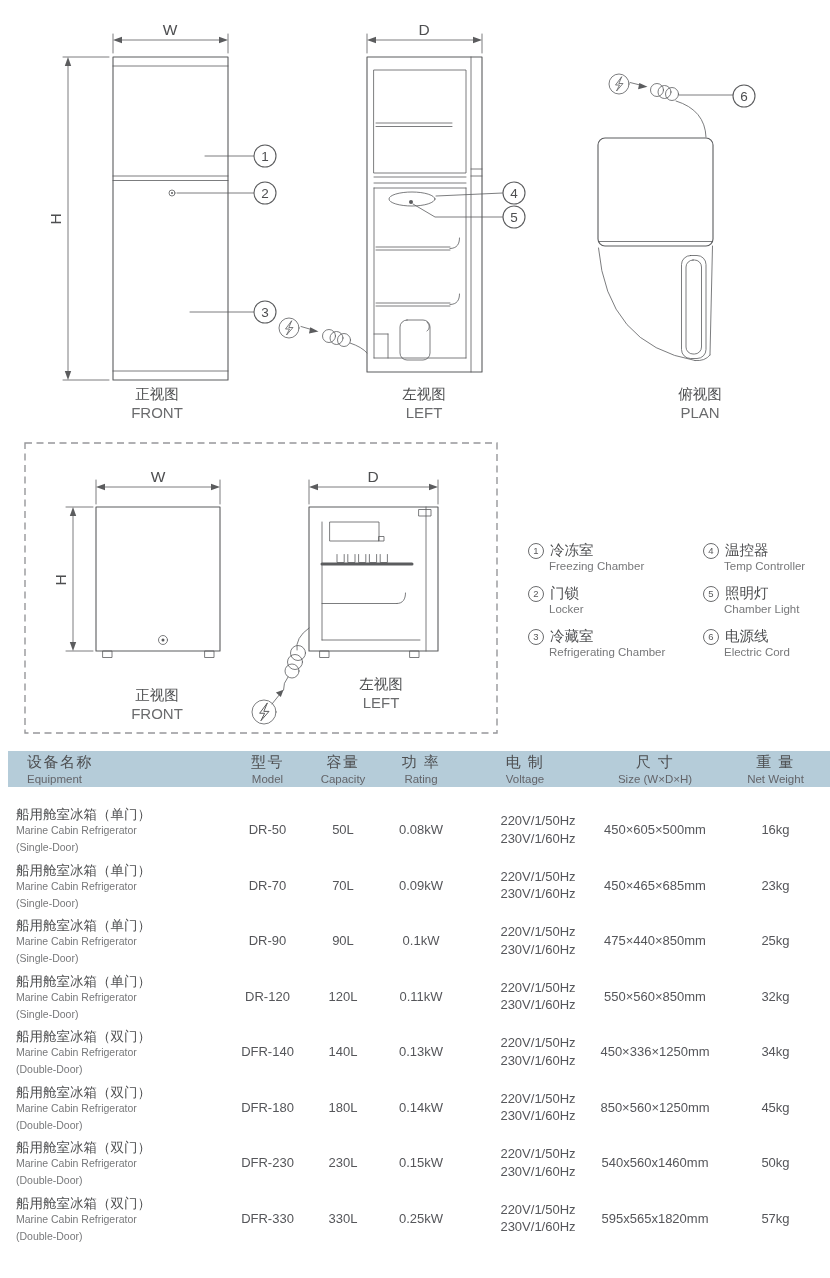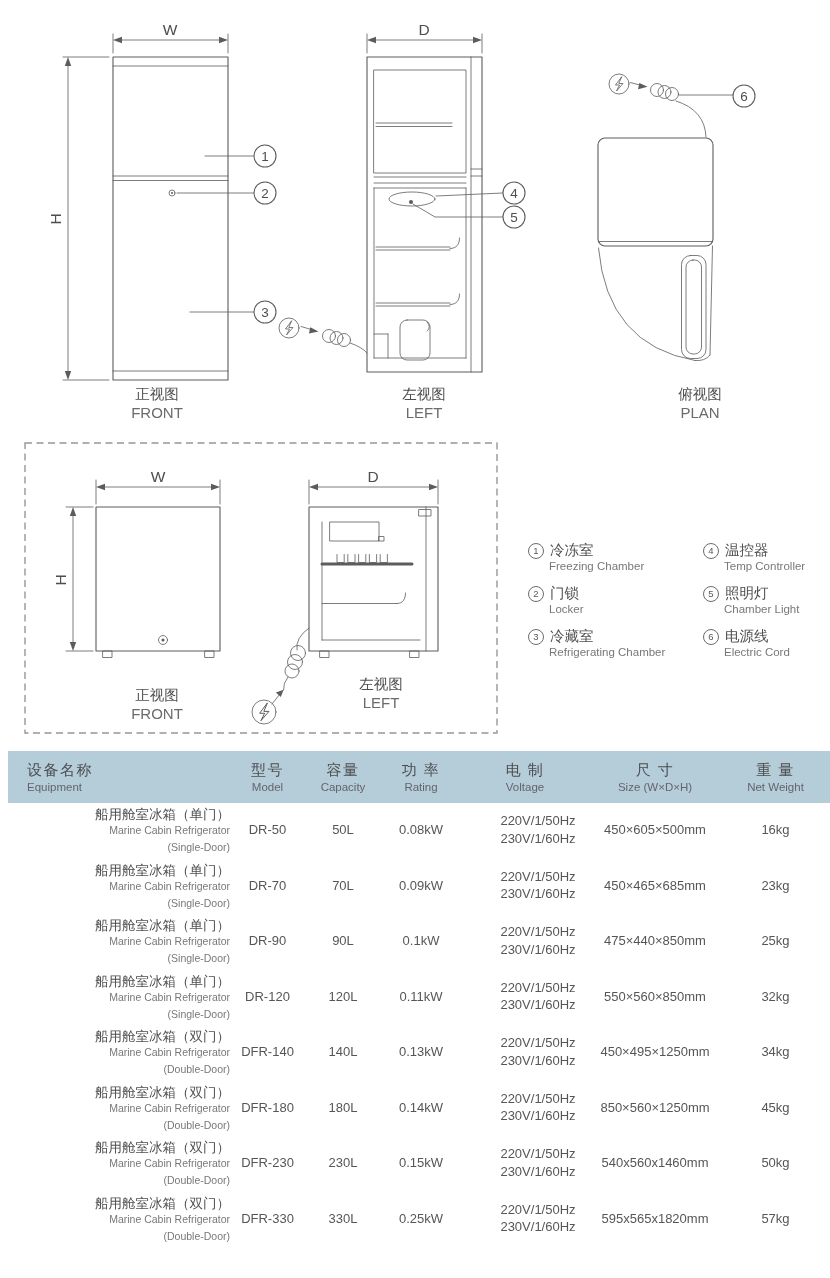--- a/index.html
+++ b/index.html
@@ -23,31 +23,31 @@
           grid-template-columns:173px auto;column-gap:2px;}
   .lg-col{display:flex;flex-direction:column;}
   .lg-item{margin-bottom:12px;}
   .lg-line1{display:flex;align-items:center;}
   .lg-num{display:inline-flex;width:14px;height:14px;border:1px solid #6b6c6e;border-radius:50%;
           align-items:center;justify-content:center;font-size:9.5px;margin-right:6px;color:#58595b;flex:0 0 auto;}
   .lg-zh{font-size:14.5px;color:#4d4e50;}
   .lg-en{font-size:11.5px;color:#77787a;margin-left:21px;margin-top:0;}
 
   
-  .thead{position:absolute;left:8px;top:751px;width:822px;height:52px;background:#b5ccd9;
+  .thead{position:absolute;left:8px;top:751px;width:822px;height:36px;background:#b5ccd9;
          display:grid;grid-template-columns:222px 75px 76px 80px 128px 132px 109px;align-items:center;}
   .th{text-align:center;}
   .th .zh{font-size:15px;color:#4d4e50;letter-spacing:1.5px;}
   .th .en{font-size:11.5px;color:#64656a;margin-top:1px;letter-spacing:0;}
   .th-eq{text-align:left;padding-left:19px;}
   .tbody{position:absolute;left:8px;top:802px;width:822px;}
   .tr{display:grid;grid-template-columns:222px 75px 76px 80px 128px 132px 109px;
       height:55.5px;align-items:center;}
   .td{text-align:center;font-size:13px;color:#55565a;}
-  .td-eq{text-align:right;padding-left:8px;}
+  .td-eq{text-align:left;padding-left:8px;}
   .td-eq .zh{font-size:13.5px;color:#4d4e50;}
   .td-eq .en{font-size:10.5px;color:#77787a;line-height:1.3;}
   .td-eq .sub{font-size:10.5px;color:#77787a;margin-top:3px;}
   .td-volt{text-align:center;padding-left:26px;font-size:13px;line-height:17.5px;}
 </style>
 </head>
 <body>
 
 <div class="page">
 
@@ -359,21 +359,21 @@
           <div class="en">Marine Cabin Refrigerator</div>
           <div class="sub">(Double-Door)</div>
         </div>
         <div class="td">DFR-140</div>
         <div class="td">140L</div>
         <div class="td">0.13kW</div>
         <div class="td td-volt">
           <div>220V/1/50Hz</div>
           <div>230V/1/60Hz</div>
         </div>
-        <div class="td">450×495×1250mm</div>
+        <div class="td">450×336×1250mm</div>
         <div class="td">34kg</div>
       </div>
       <div class="tr">
         <div class="td td-eq">
           <div class="zh">船用舱室冰箱（双门）</div>
           <div class="en">Marine Cabin Refrigerator</div>
           <div class="sub">(Double-Door)</div>
         </div>
         <div class="td">DFR-180</div>
         <div class="td">180L</div>

